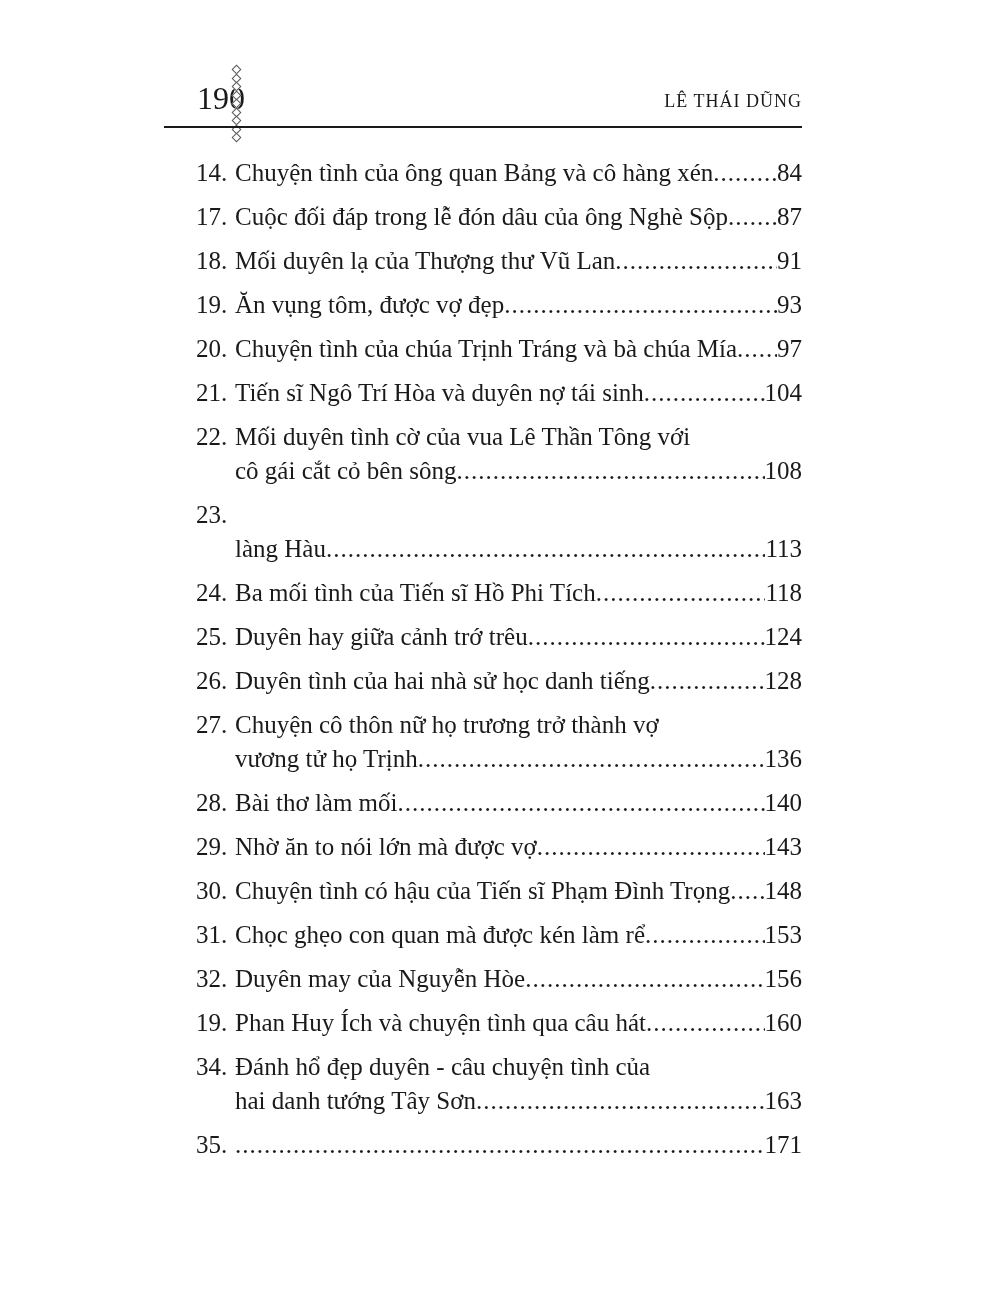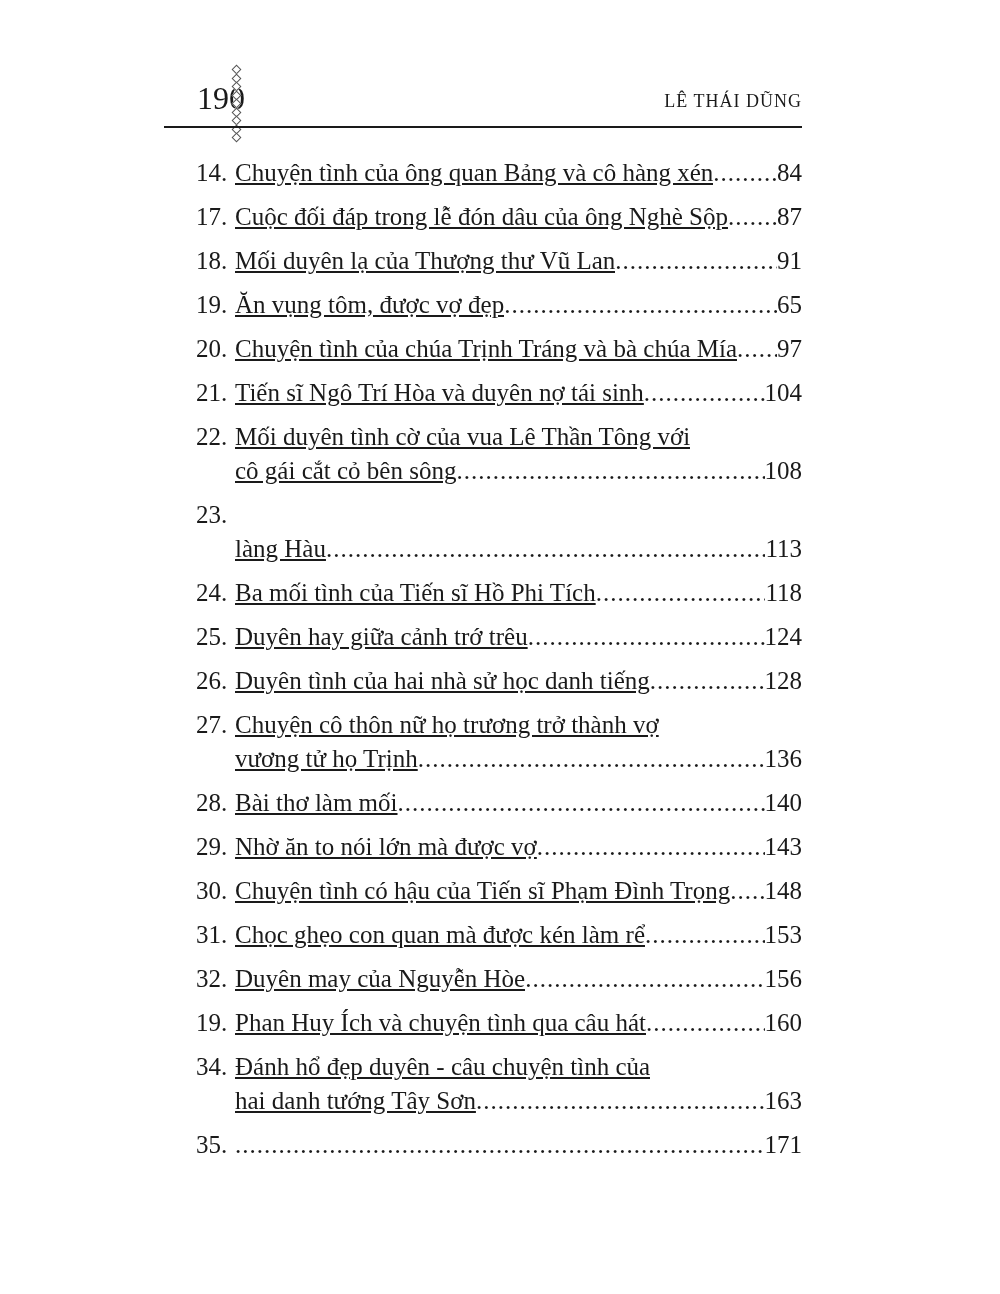--- a/index.html
+++ b/index.html
@@ -61,21 +61,20 @@
     align-items:baseline;
     line-height:34px;
   }
   .line.cont{padding-left:39px;}
   .num{flex:0 0 39px;}
   .title{
     flex:0 1 auto;
     min-width:0;
     white-space:nowrap;
     overflow:hidden;
-    text-decoration:underline;
   }
   .dots{
     flex:1 1 0;
     min-width:0;
     overflow:hidden;
     white-space:nowrap;
     letter-spacing:1px;
   }
   .dots::after{
     content:"...................................................................................................................................";
@@ -130,21 +129,21 @@
       <span class="dots"></span>
       <span class="pg">91</span>
     </div>
   </div>
 
   <div class="toc-item">
     <div class="line">
       <span class="num">19.</span>
       <span class="title">Ăn vụng tôm, được vợ đẹp</span>
       <span class="dots"></span>
-      <span class="pg">65</span>
+      <span class="pg">93</span>
     </div>
   </div>
 
   <div class="toc-item">
     <div class="line">
       <span class="num">20.</span>
       <span class="title">Chuyện tình của chúa Trịnh Tráng và bà chúa Mía</span>
       <span class="dots"></span>
       <span class="pg">97</span>
     </div>

